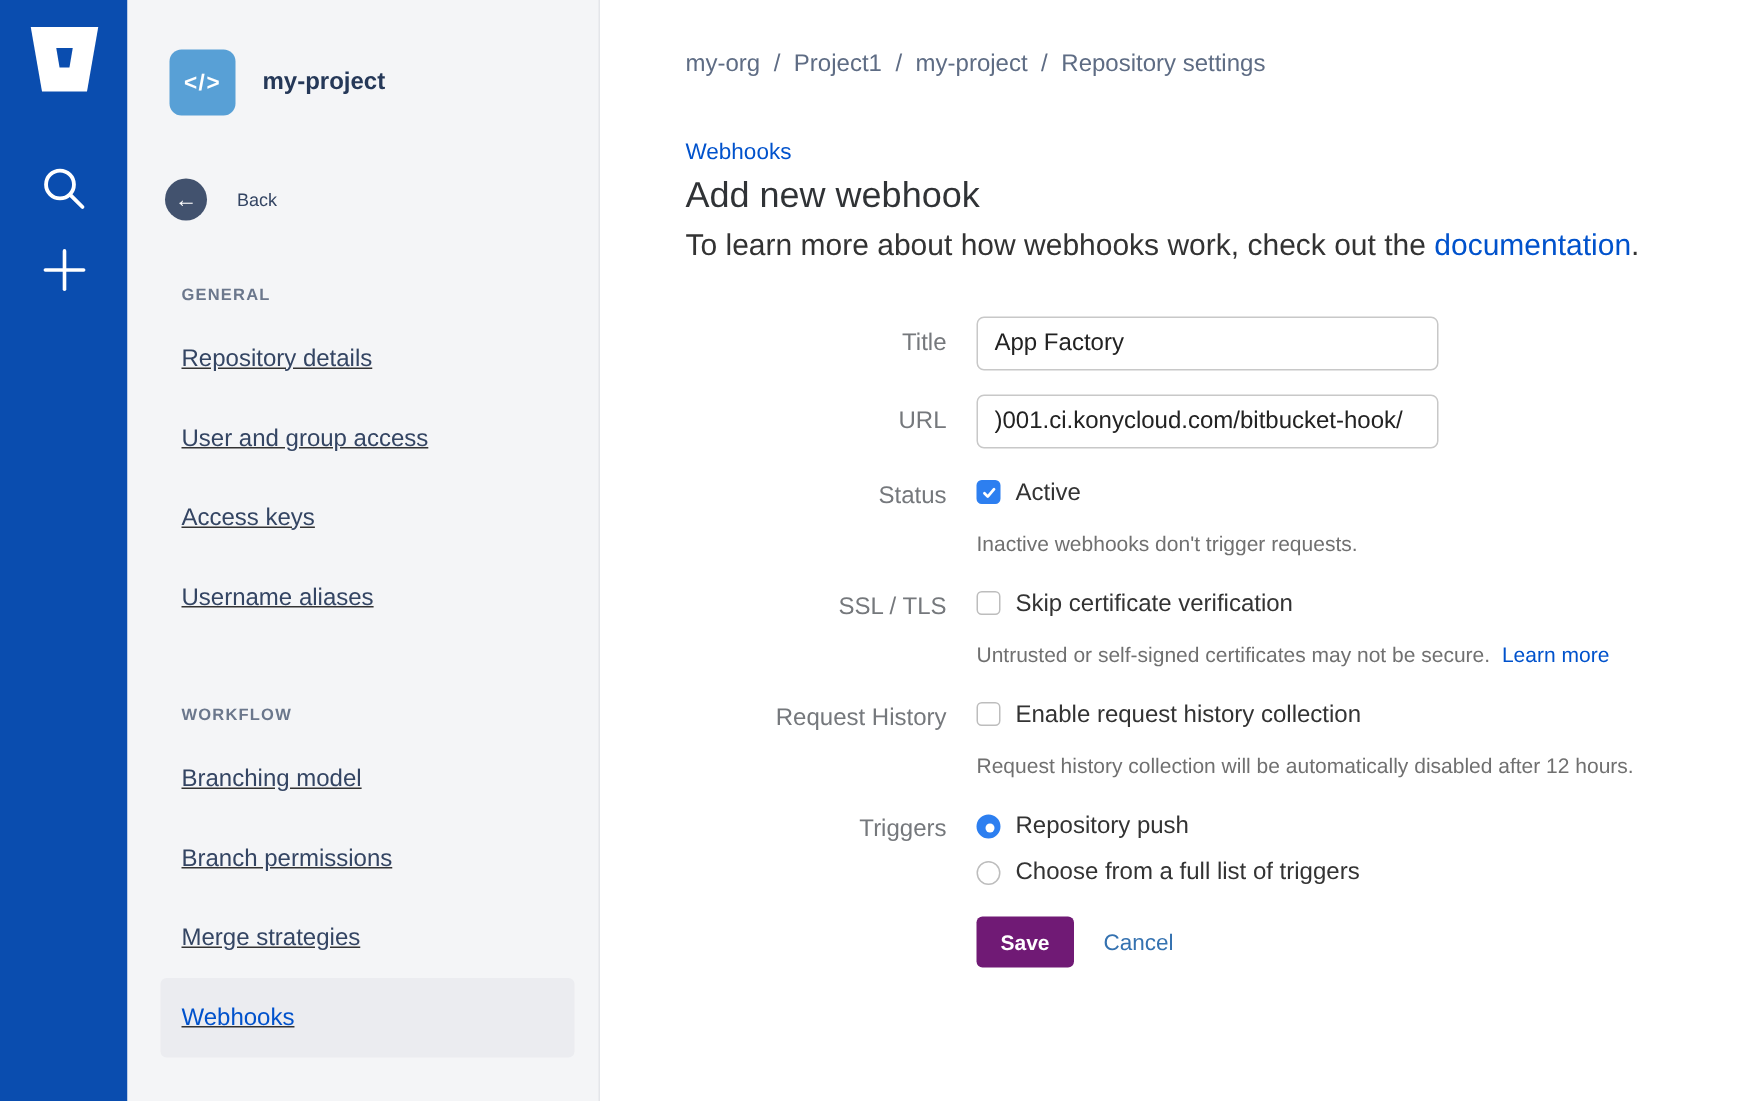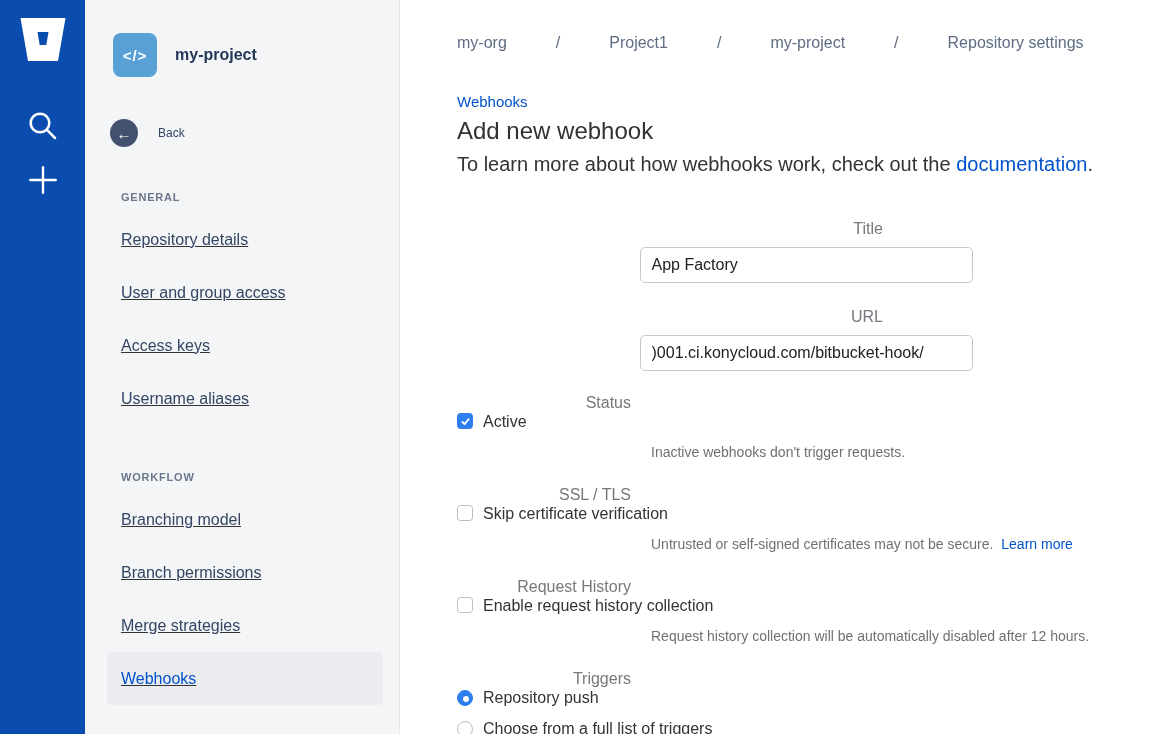--- a/index.html
+++ b/index.html
@@ -53,44 +53,44 @@
     height:53px; display:flex; align-items:center; padding-left:36px;
     font-size:16px; color:#344563; cursor:pointer;
   }
   .nav-item.active {
     margin-left:22px; margin-right:16px; padding-left:14px;
     background:#EBECF0; border-radius:4px; color:#0052CC; font-weight:500;
   }
 
   
   .main { flex:1; padding:34px 15px 0 57px; }
-  .breadcrumb { display:flex; align-items:flex-start; font-size:16px; color:#5E6C84;gap:40px; }
+  .breadcrumb { display:flex; align-items:flex-start; font-size:16px; color:#5E6C84; }
   .breadcrumb a { color:#5E6C84; text-decoration:none; cursor:pointer; }
   .breadcrumb .sep { margin:0 9px; }
 
   .section-link {
     display:inline-block; margin-top:41px; font-size:15px; font-weight:500;
     color:#0052CC; text-decoration:none; cursor:pointer;
   }
   h1.page-title { margin-top:6px; font-size:24px; font-weight:500; color:#303336; }
   .intro { margin-top:8px; font-size:20px; color:#333; }
   .intro a { color:#0052CC; text-decoration:none; cursor:pointer; }
 
   
   .form { margin-top:35px; }
-  .frow { display:flex;flex-direction:column; }
+  .frow { display:flex; }
   .flabel {
     width:174px; min-width:174px; margin-right:20px; text-align:right;
     font-size:16px; color:#75787C;
   }
   .frow.input-row { align-items:center; margin-bottom:16px; }
   .frow.input-row .flabel { line-height:36px; }
   .frow.url-row { margin-bottom:21px; }
   .text-input {
-    width:333px; height:36px; border:1px solid #C8C8C8; border-radius:5px;
+    width:308px; height:36px; border:1px solid #C8C8C8; border-radius:5px;
     padding:0 11px; font-size:16px; color:#222;
     font-family:"Liberation Sans","DejaVu Sans",sans-serif; background:#fff;
   }
   .frow.check-row .flabel { line-height:20px; padding-top:1px; }
   .check-line { display:flex; cursor:pointer; }
   .checkbox {
     width:16px; height:16px; border-radius:3.5px; background:#fff;
     border:1px solid #BDBDBD; margin-right:10px; display:flex;
     align-items:center; justify-content:center; cursor:pointer;
   }

